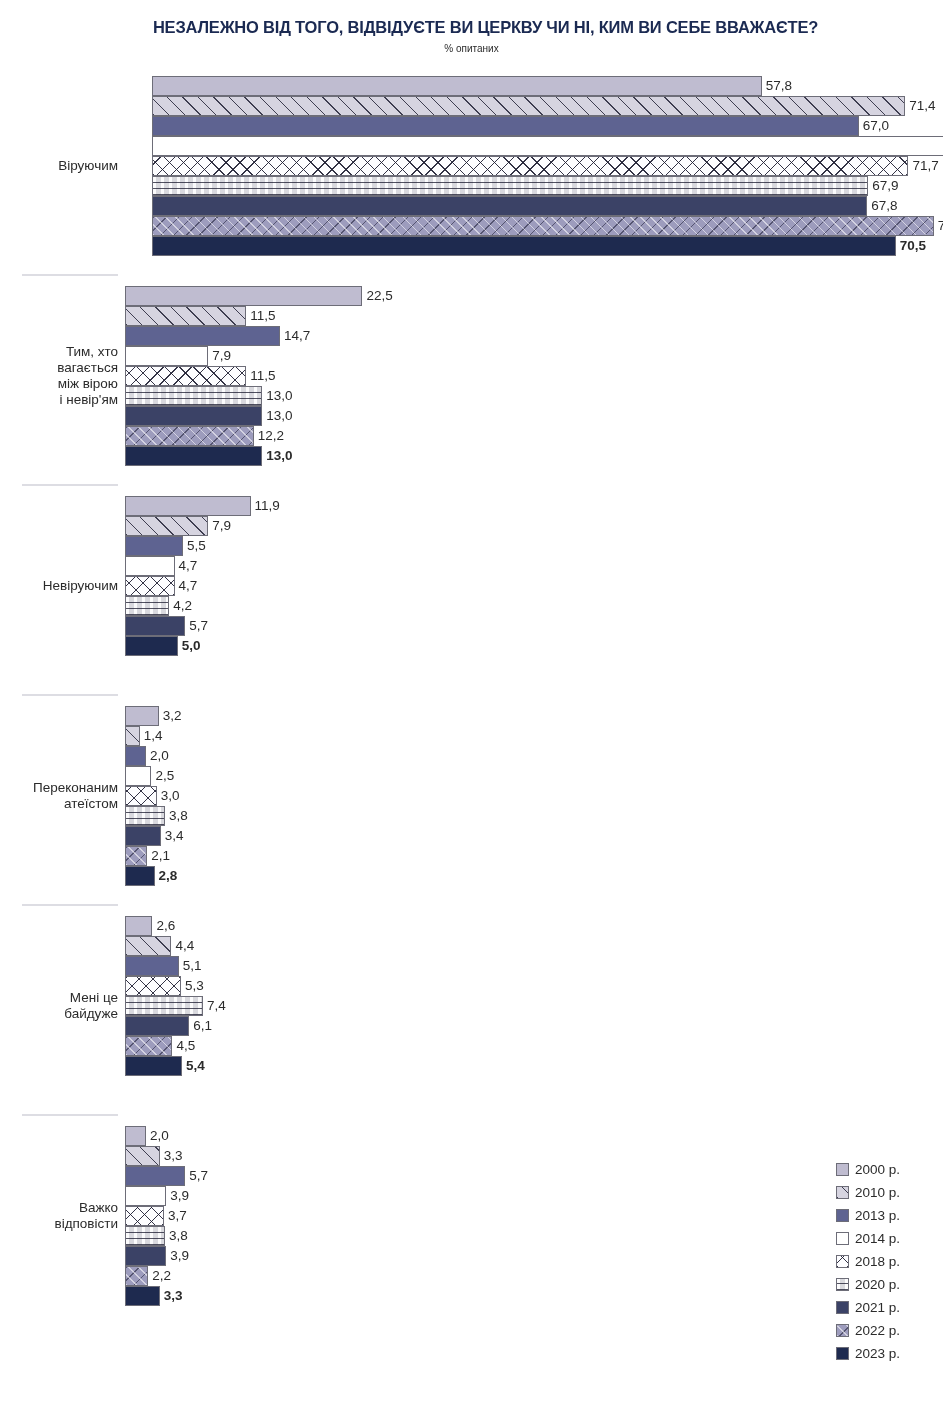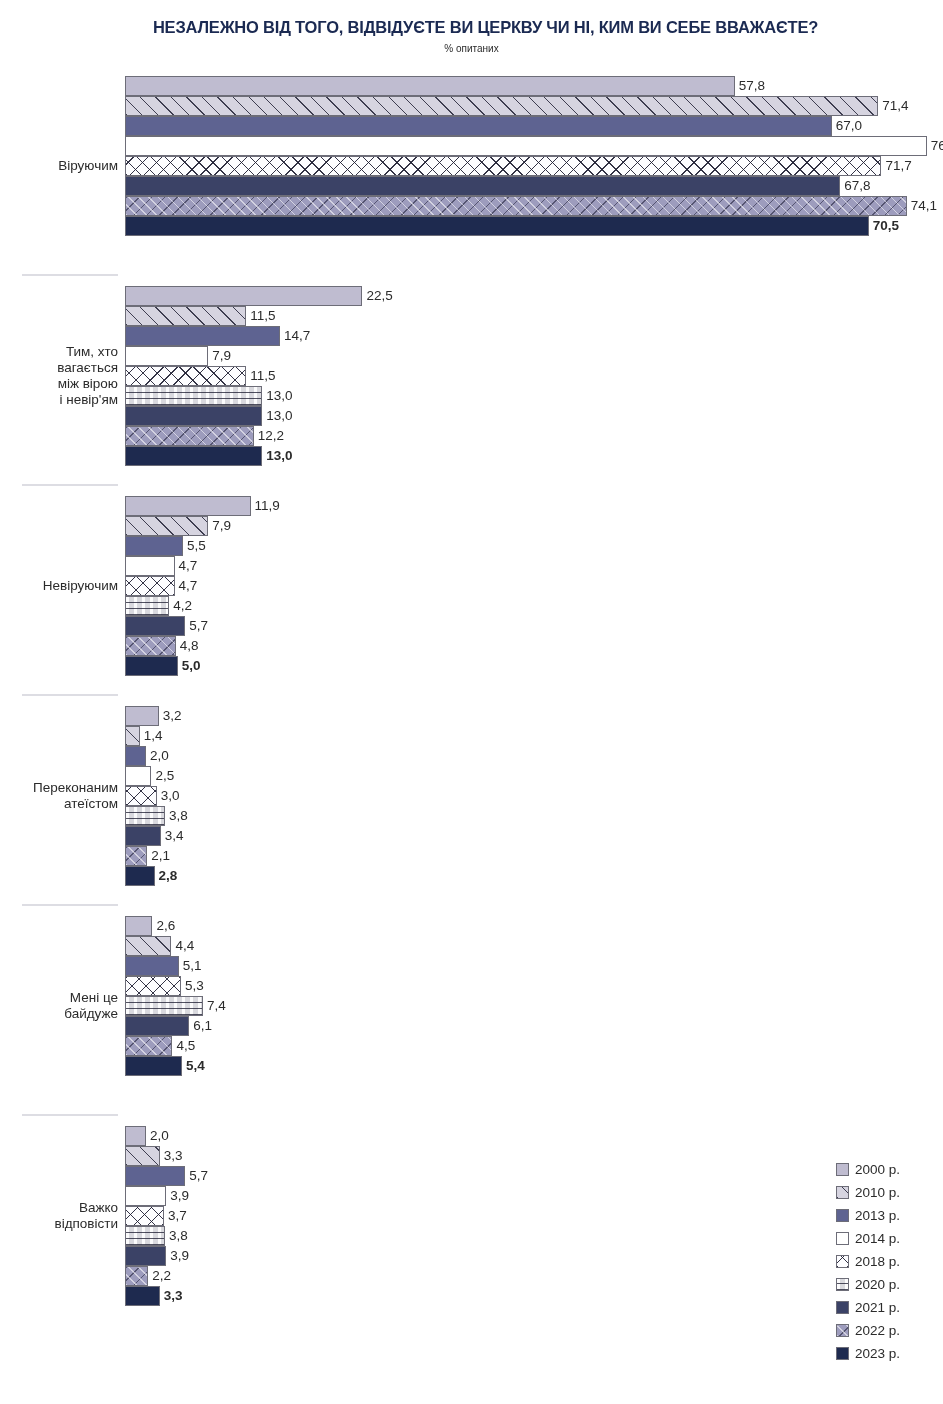--- a/index.html
+++ b/index.html
@@ -156,40 +156,44 @@
 <div id="header">
   <div id="chart-title">НЕЗАЛЕЖНО ВІД ТОГО, ВІДВІДУЄТЕ ВИ ЦЕРКВУ ЧИ НІ, КИМ ВИ СЕБЕ ВВАЖАЄТЕ?</div>
   <div id="chart-subtitle">% опитаних</div>
 </div>
 
 <div id="plot">
     <div class="group" style="height: 210px;">
       <div class="group-label" style="top: 102px;">
         <div>Віруючим</div>
       </div>
-      <div class="bars" style="top: 12px; height: 180px;">
+      <div class="bars" style="top: 12px; height: 180px; margin-left: 27px;">
         <div class="bar-row">
           <div class="bar s0" style="width: 609.79px;"></div>
           <span class="bar-value" style="left: 609.79px;">57,8</span>
         </div>
         <div class="bar-row">
           <div class="bar s1" style="width: 753.27px;"></div>
           <span class="bar-value" style="left: 753.27px;">71,4</span>
         </div>
         <div class="bar-row">
           <div class="bar s2" style="width: 706.85px;"></div>
           <span class="bar-value" style="left: 706.85px;">67,0</span>
         </div>
         <div class="bar-row">
           <div class="bar s3" style="width: 801.8px;"></div>
           <span class="bar-value" style="left: 801.8px;">76,0</span>
         </div>
         <div class="bar-row">
           <div class="bar s4" style="width: 756.435px;"></div>
           <span class="bar-value" style="left: 756.435px;">71,7</span>
+        </div>
+        <div class="bar-row">
+          <div class="bar s5" style="width: 716.345px;"></div>
+          <span class="bar-value" style="left: 716.345px;">67,9</span>
         </div>
         <div class="bar-row">
           <div class="bar s6" style="width: 715.29px;"></div>
           <span class="bar-value" style="left: 715.29px;">67,8</span>
         </div>
         <div class="bar-row">
           <div class="bar s7" style="width: 781.755px;"></div>
           <span class="bar-value" style="left: 781.755px;">74,1</span>
         </div>
         <div class="bar-row last">
@@ -272,24 +276,20 @@
           <span class="bar-value" style="left: 49.585px;">4,7</span>
         </div>
         <div class="bar-row">
           <div class="bar s5" style="width: 44.31px;"></div>
           <span class="bar-value" style="left: 44.31px;">4,2</span>
         </div>
         <div class="bar-row">
           <div class="bar s6" style="width: 60.135px;"></div>
           <span class="bar-value" style="left: 60.135px;">5,7</span>
         </div>
-        <div class="bar-row">
-          <div class="bar s7" style="width: 50.64px;"></div>
-          <span class="bar-value" style="left: 50.64px;">4,8</span>
-        </div>
         <div class="bar-row last">
           <div class="bar s8" style="width: 52.75px;"></div>
           <span class="bar-value" style="left: 52.75px;">5,0</span>
         </div>
       </div>
     </div>
     <div class="group" style="height: 210px;">
       <div class="group-sep"></div>
       <div class="group-label" style="top: 102px;">
         <div>Переконаним</div>

